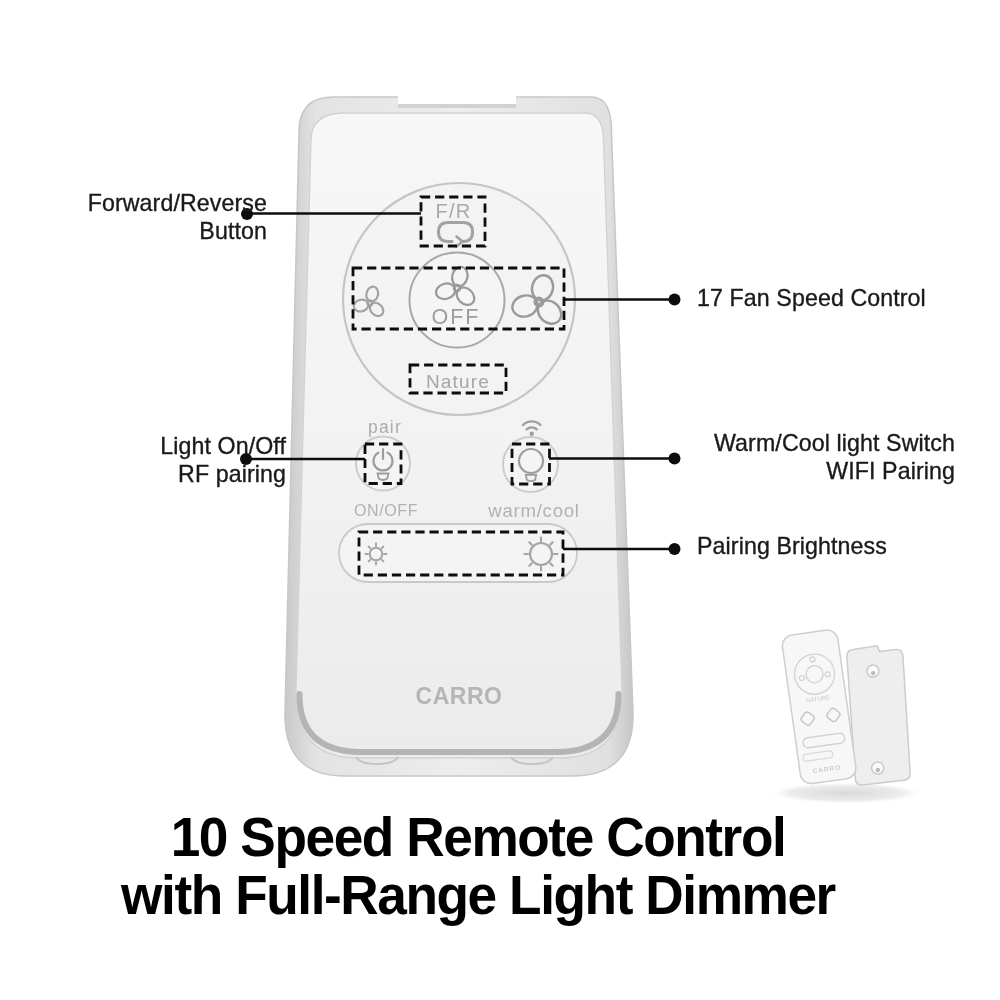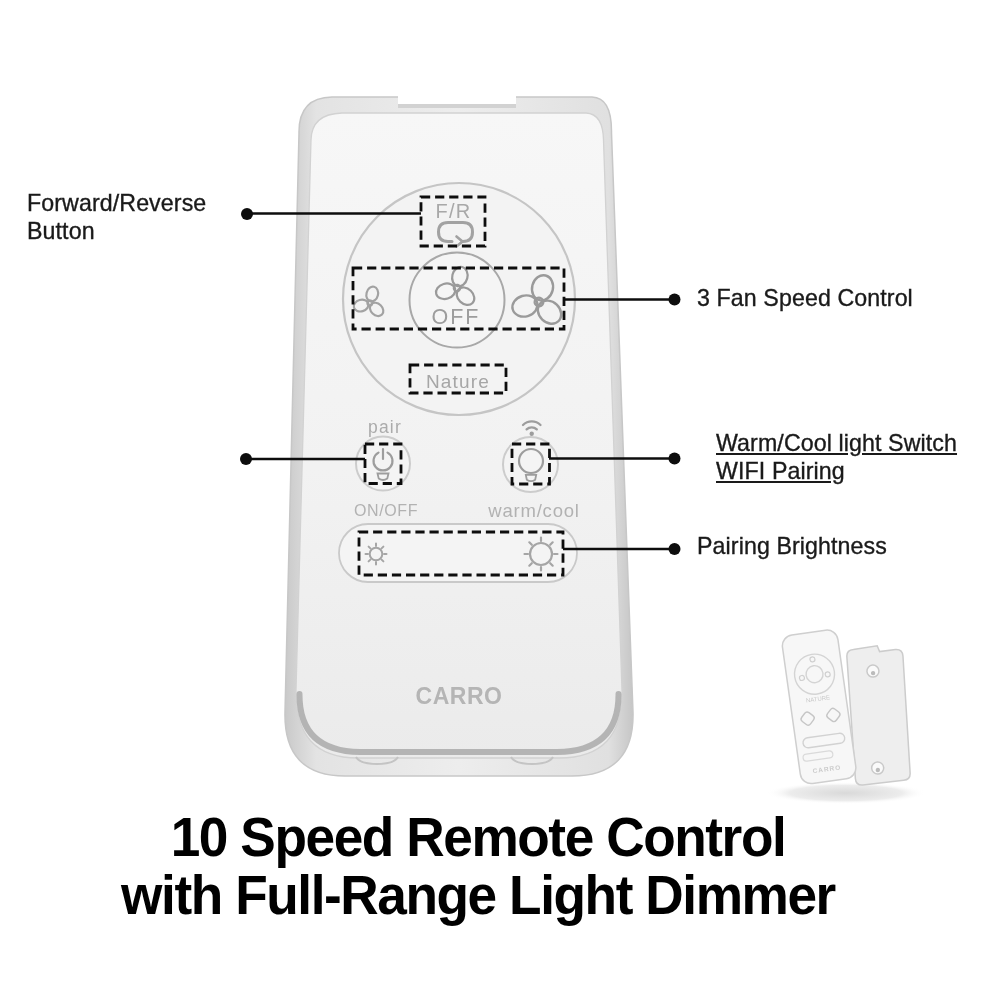--- a/index.html
+++ b/index.html
@@ -1,18 +1,18 @@
 <!DOCTYPE html>
 <html><head>
 <meta charset="utf-8">
 <style>
   html,body{margin:0;padding:0;background:#fff;}
   #page{position:relative;width:1000px;height:1000px;background:#fff;overflow:hidden;
         font-family:"Liberation Sans", sans-serif;}
-  .lab{position:absolute;font-size:23.2px;line-height:28.3px;color:#1a1a1a;text-align:left;letter-spacing:.1px;-webkit-text-stroke:0.35px #1a1a1a;}
+  .lab{position:absolute;font-size:23.2px;line-height:28.3px;color:#1a1a1a;text-align:right;letter-spacing:.1px;-webkit-text-stroke:0.35px #1a1a1a;}
   .left{text-align:left;}
   #title{position:absolute;left:-22px;top:808px;width:1000px;text-align:center;
          font-weight:bold;color:#000;font-size:56px;line-height:58px;letter-spacing:-1.5px;transform:scaleX(0.95);}
 </style>
 </head>
 <body>
 <div id="page">
 
 <svg width="1000" height="1000" viewBox="0 0 1000 1000" style="position:absolute;left:0;top:0;">
 <defs>
@@ -181,19 +181,20 @@
     <rect x="800.5" y="711.5" width="11" height="11" rx="3" fill="none" stroke="#c6c6c6" stroke-width="1.4" transform="rotate(45 806 717)"></rect>
     <rect x="826.5" y="711.5" width="11" height="11" rx="3" fill="none" stroke="#c6c6c6" stroke-width="1.4" transform="rotate(45 832 717)"></rect>
     <rect x="798" y="736" width="42" height="10" rx="5" fill="none" stroke="#d2d2d2" stroke-width="1.4"></rect>
     <rect x="796" y="752" width="30" height="7" rx="3.5" fill="none" stroke="#dadada" stroke-width="1.2"></rect>
     <text x="818" y="772" font-family="Liberation Sans, sans-serif" font-size="6.5" font-weight="bold" letter-spacing="1" fill="#cccccc" text-anchor="middle">CARRO</text>
   </g>
 </g>
 </svg>
 
 <div class="lab" style="left:27px;top:188.5px;width:240px;">Forward/Reverse<br>Button</div>
-<div class="lab left" style="left:697px;top:283.5px;width:280px;">3 Fan Speed Control</div>
-<div class="lab" style="left:716px;top:429px;width:260px;text-decoration:underline;">Warm/Cool light Switch<br>WIFI Pairing</div>
+<div class="lab" style="left:46px;top:431.5px;width:240px;">Light On/Off<br>RF pairing</div>
+<div class="lab left" style="left:697px;top:283.5px;width:280px;">17 Fan Speed Control</div>
+<div class="lab" style="left:695px;top:429px;width:260px;">Warm/Cool light Switch<br>WIFI Pairing</div>
 <div class="lab left" style="left:697px;top:531.5px;width:240px;">Pairing Brightness</div>
 
 <div id="title">10 Speed Remote Control<br>with Full-Range Light Dimmer</div>
 
 </div>
 
 </body></html>

